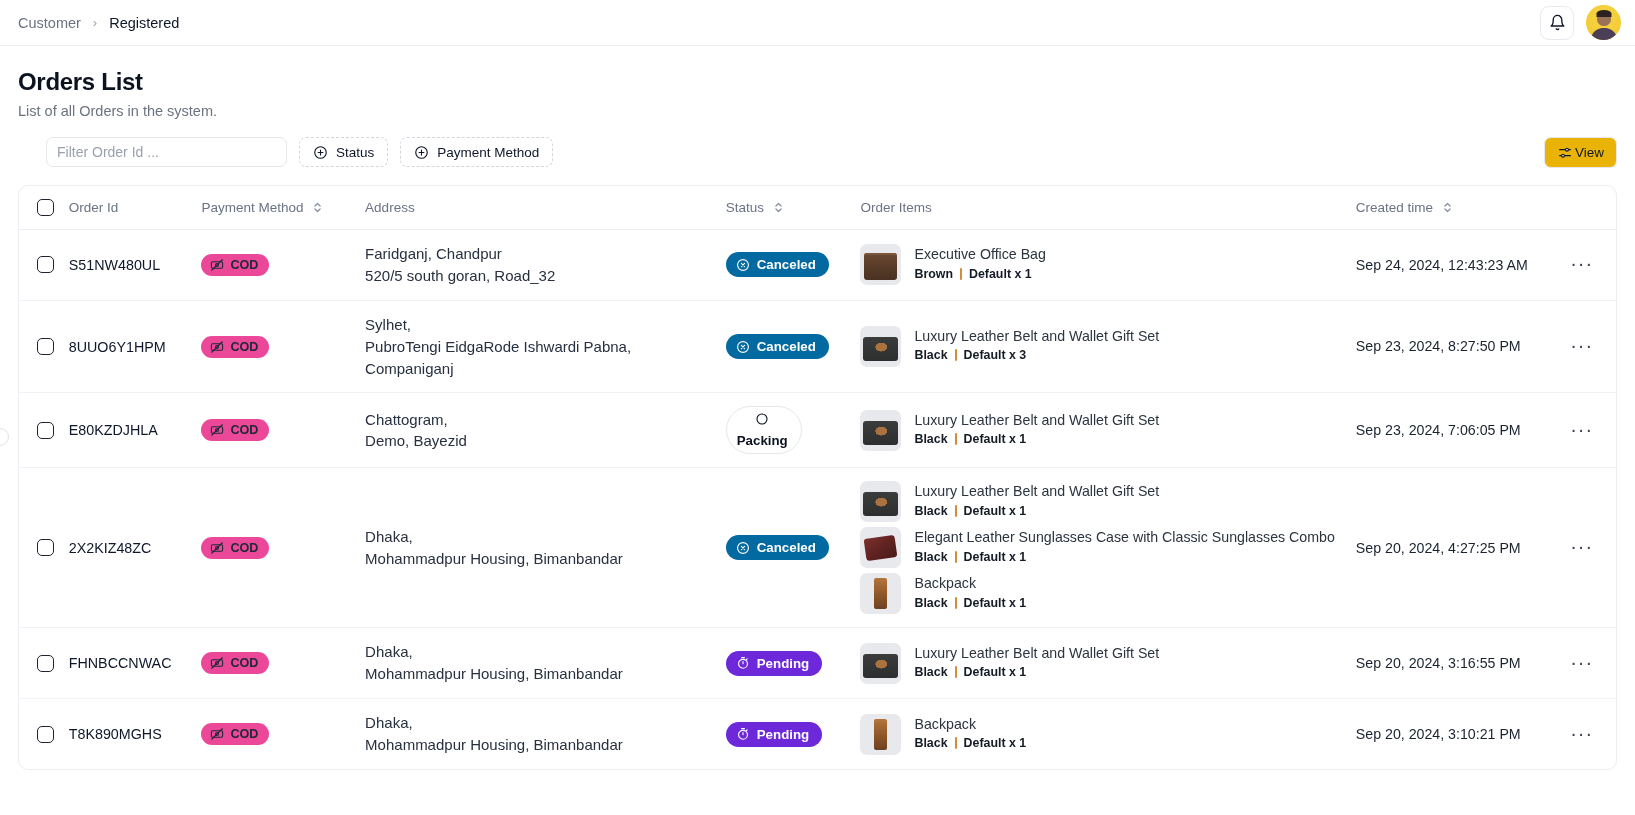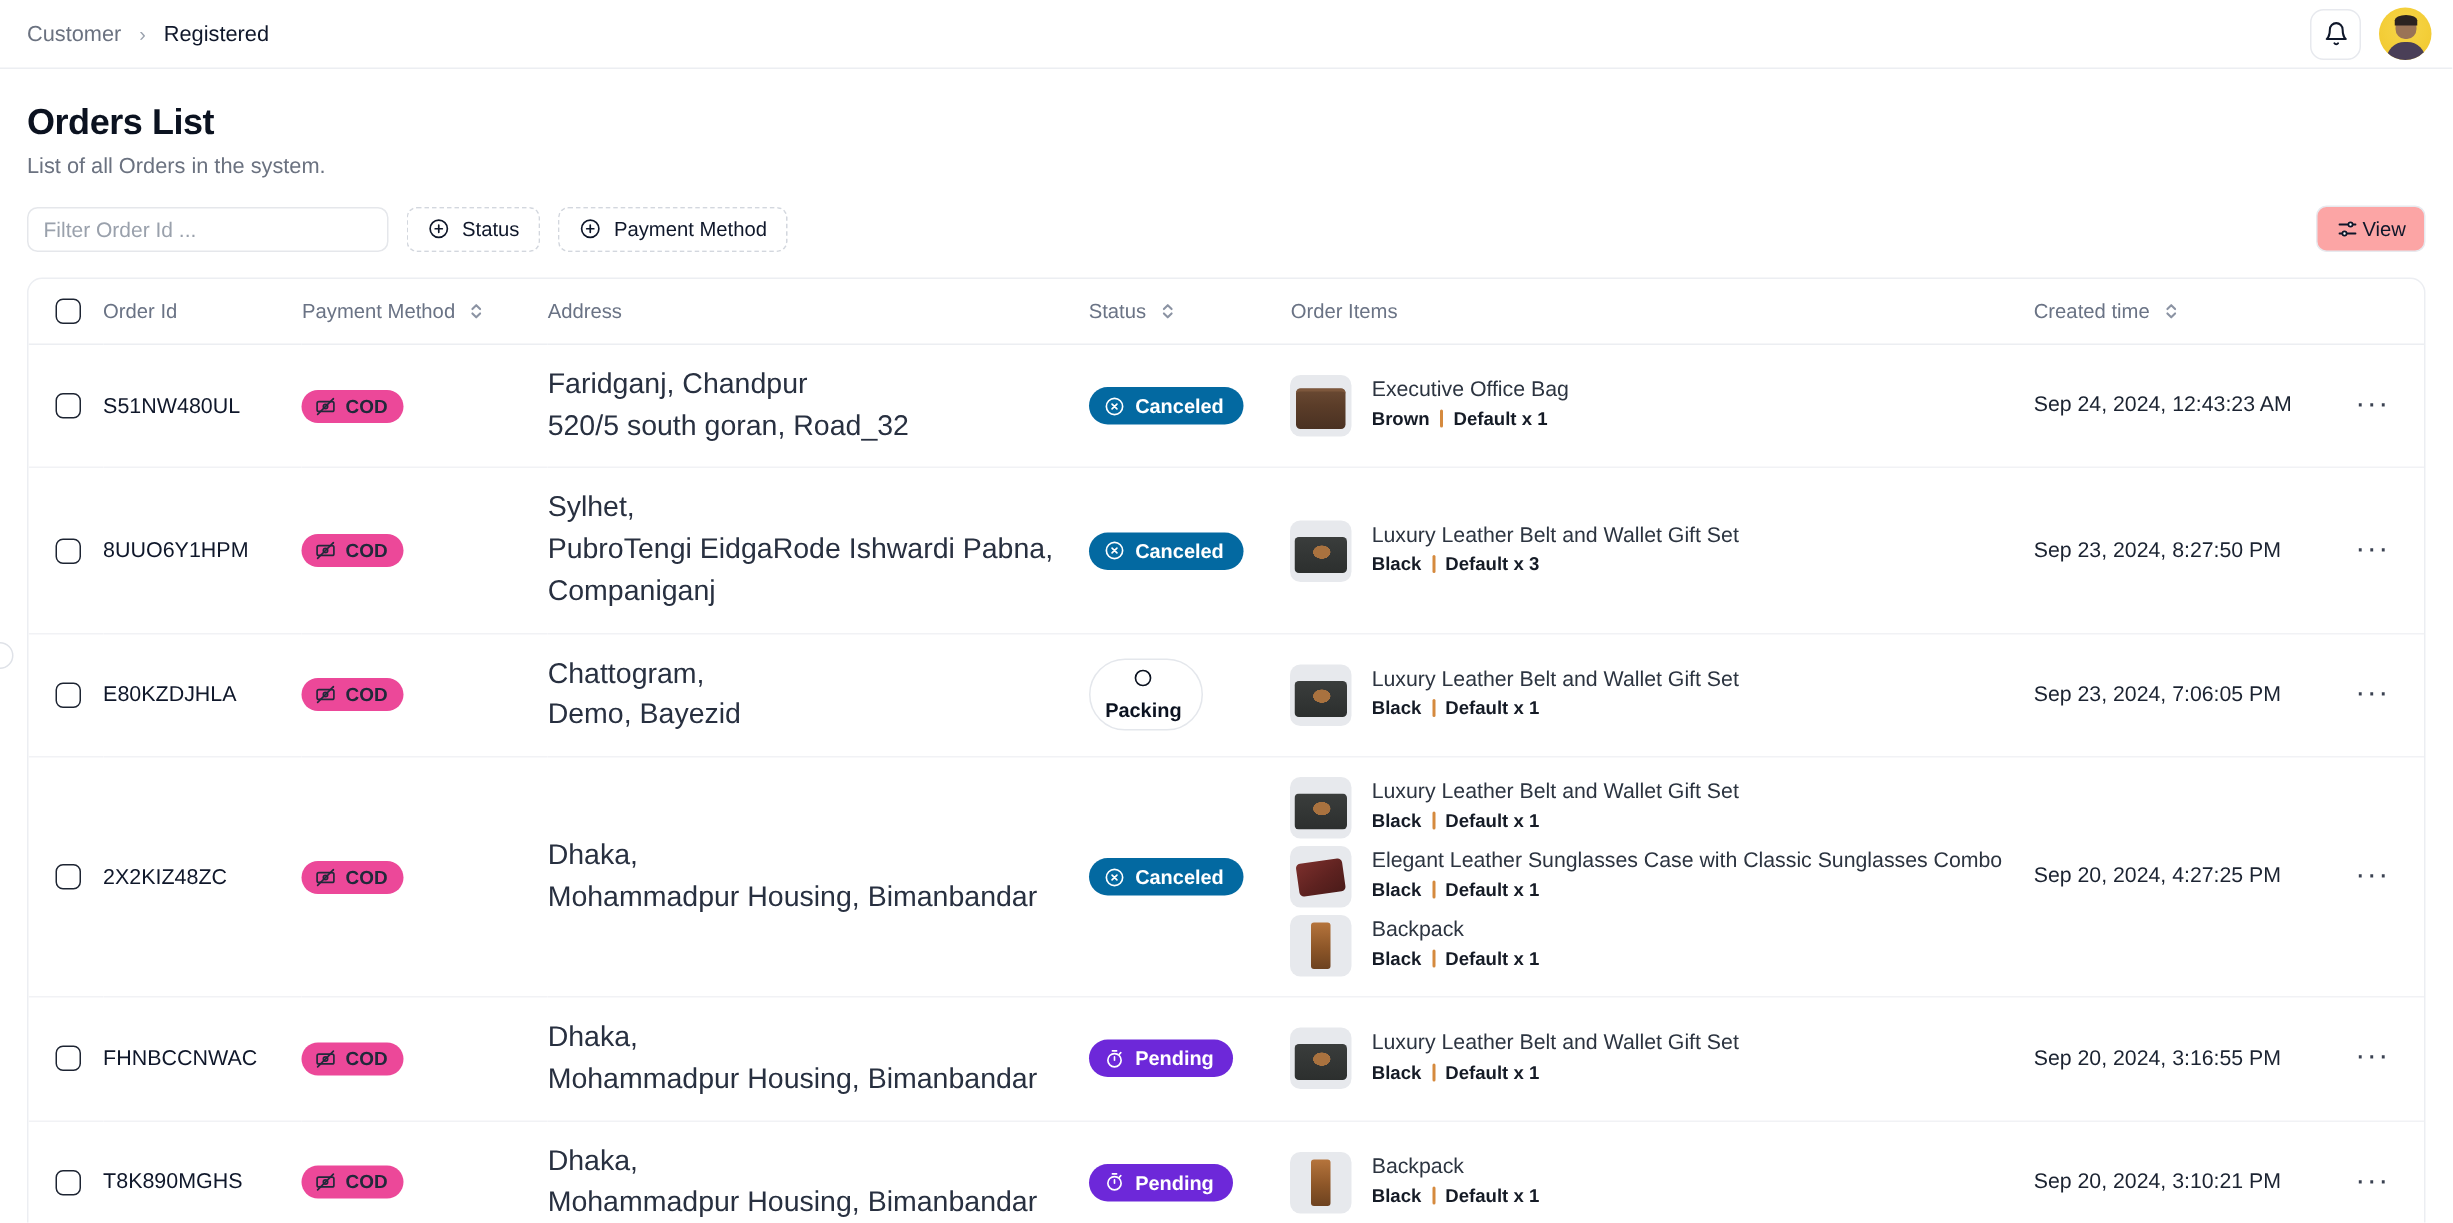--- a/index.html
+++ b/index.html
@@ -59,22 +59,23 @@
     background: #4a3f57;
   }
 
   
   .page-head { padding: 22px 18px 0 18px; }
   .page-title { font-size: 24px; font-weight: 700; letter-spacing: -0.3px; color: #0b1220; }
   .page-sub { font-size: 14.5px; color: #6b7280; margin-top: 7px; }
 
   
   .toolbar {
-    display: flex; align-items: center; gap: 12px;
+    display: flex; align-items: flex-start; gap: 12px;
     padding: 18px 18px 0 18px;
+    margin-left: 28px;
   }
   .filter-input {
     width: 241px; height: 30px;
     border: 1px solid #e5e7eb; border-radius: 7px;
     font-size: 14px; color: #0f172a;
     padding: 0 10px;
     background: #fff;
     font-family: inherit;
     outline: none;
   }
@@ -86,21 +87,21 @@
     display: flex; align-items: center; gap: 8px;
     padding: 0 13px;
     font-size: 13.5px; font-weight: 500; color: #0f172a;
     font-family: inherit;
     white-space: nowrap;
   }
   .view-btn {
     margin-left: auto;
     height: 31px;
     border: 1px solid #e7e9ee; border-radius: 7px;
-    background: #fca5a5;
+    background: #eab308;
     display: flex; align-items: center; gap: 2px;
     padding: 0 12px;
     font-size: 13.5px; font-weight: 500; color: #0f172a;
     font-family: inherit;
   }
 
   
   .table-wrap {
     margin: 17px 18px 0 18px;
     border: 1px solid #eceef2;
@@ -145,21 +146,21 @@
 
   .order-id { font-size: 14.3px; color: #0f172a; }
 
   .cod-badge {
     display: inline-flex; align-items: center; gap: 6px;
     background: #ec4899; border-radius: 999px;
     padding: 4px 11px 4px 9px;
     font-size: 12.6px; font-weight: 600; color: #20293a;
   }
 
-  .addr { font-size: 19px; color: #283040; line-height: 1.46; }
+  .addr { font-size: 15px; color: #283040; line-height: 1.46; }
 
   .badge {
     display: inline-flex; align-items: center; gap: 7px;
     border-radius: 999px;
     padding: 5px 13px 5px 10px;
     font-size: 13.3px; font-weight: 700;
     white-space: nowrap;
   }
   .badge-canceled { background: #0369a1; color: #fff; }
   .badge-packing  { background: #fff; color: #0b1220; border: 1px solid #e4e7ec; flex-direction: column; }

